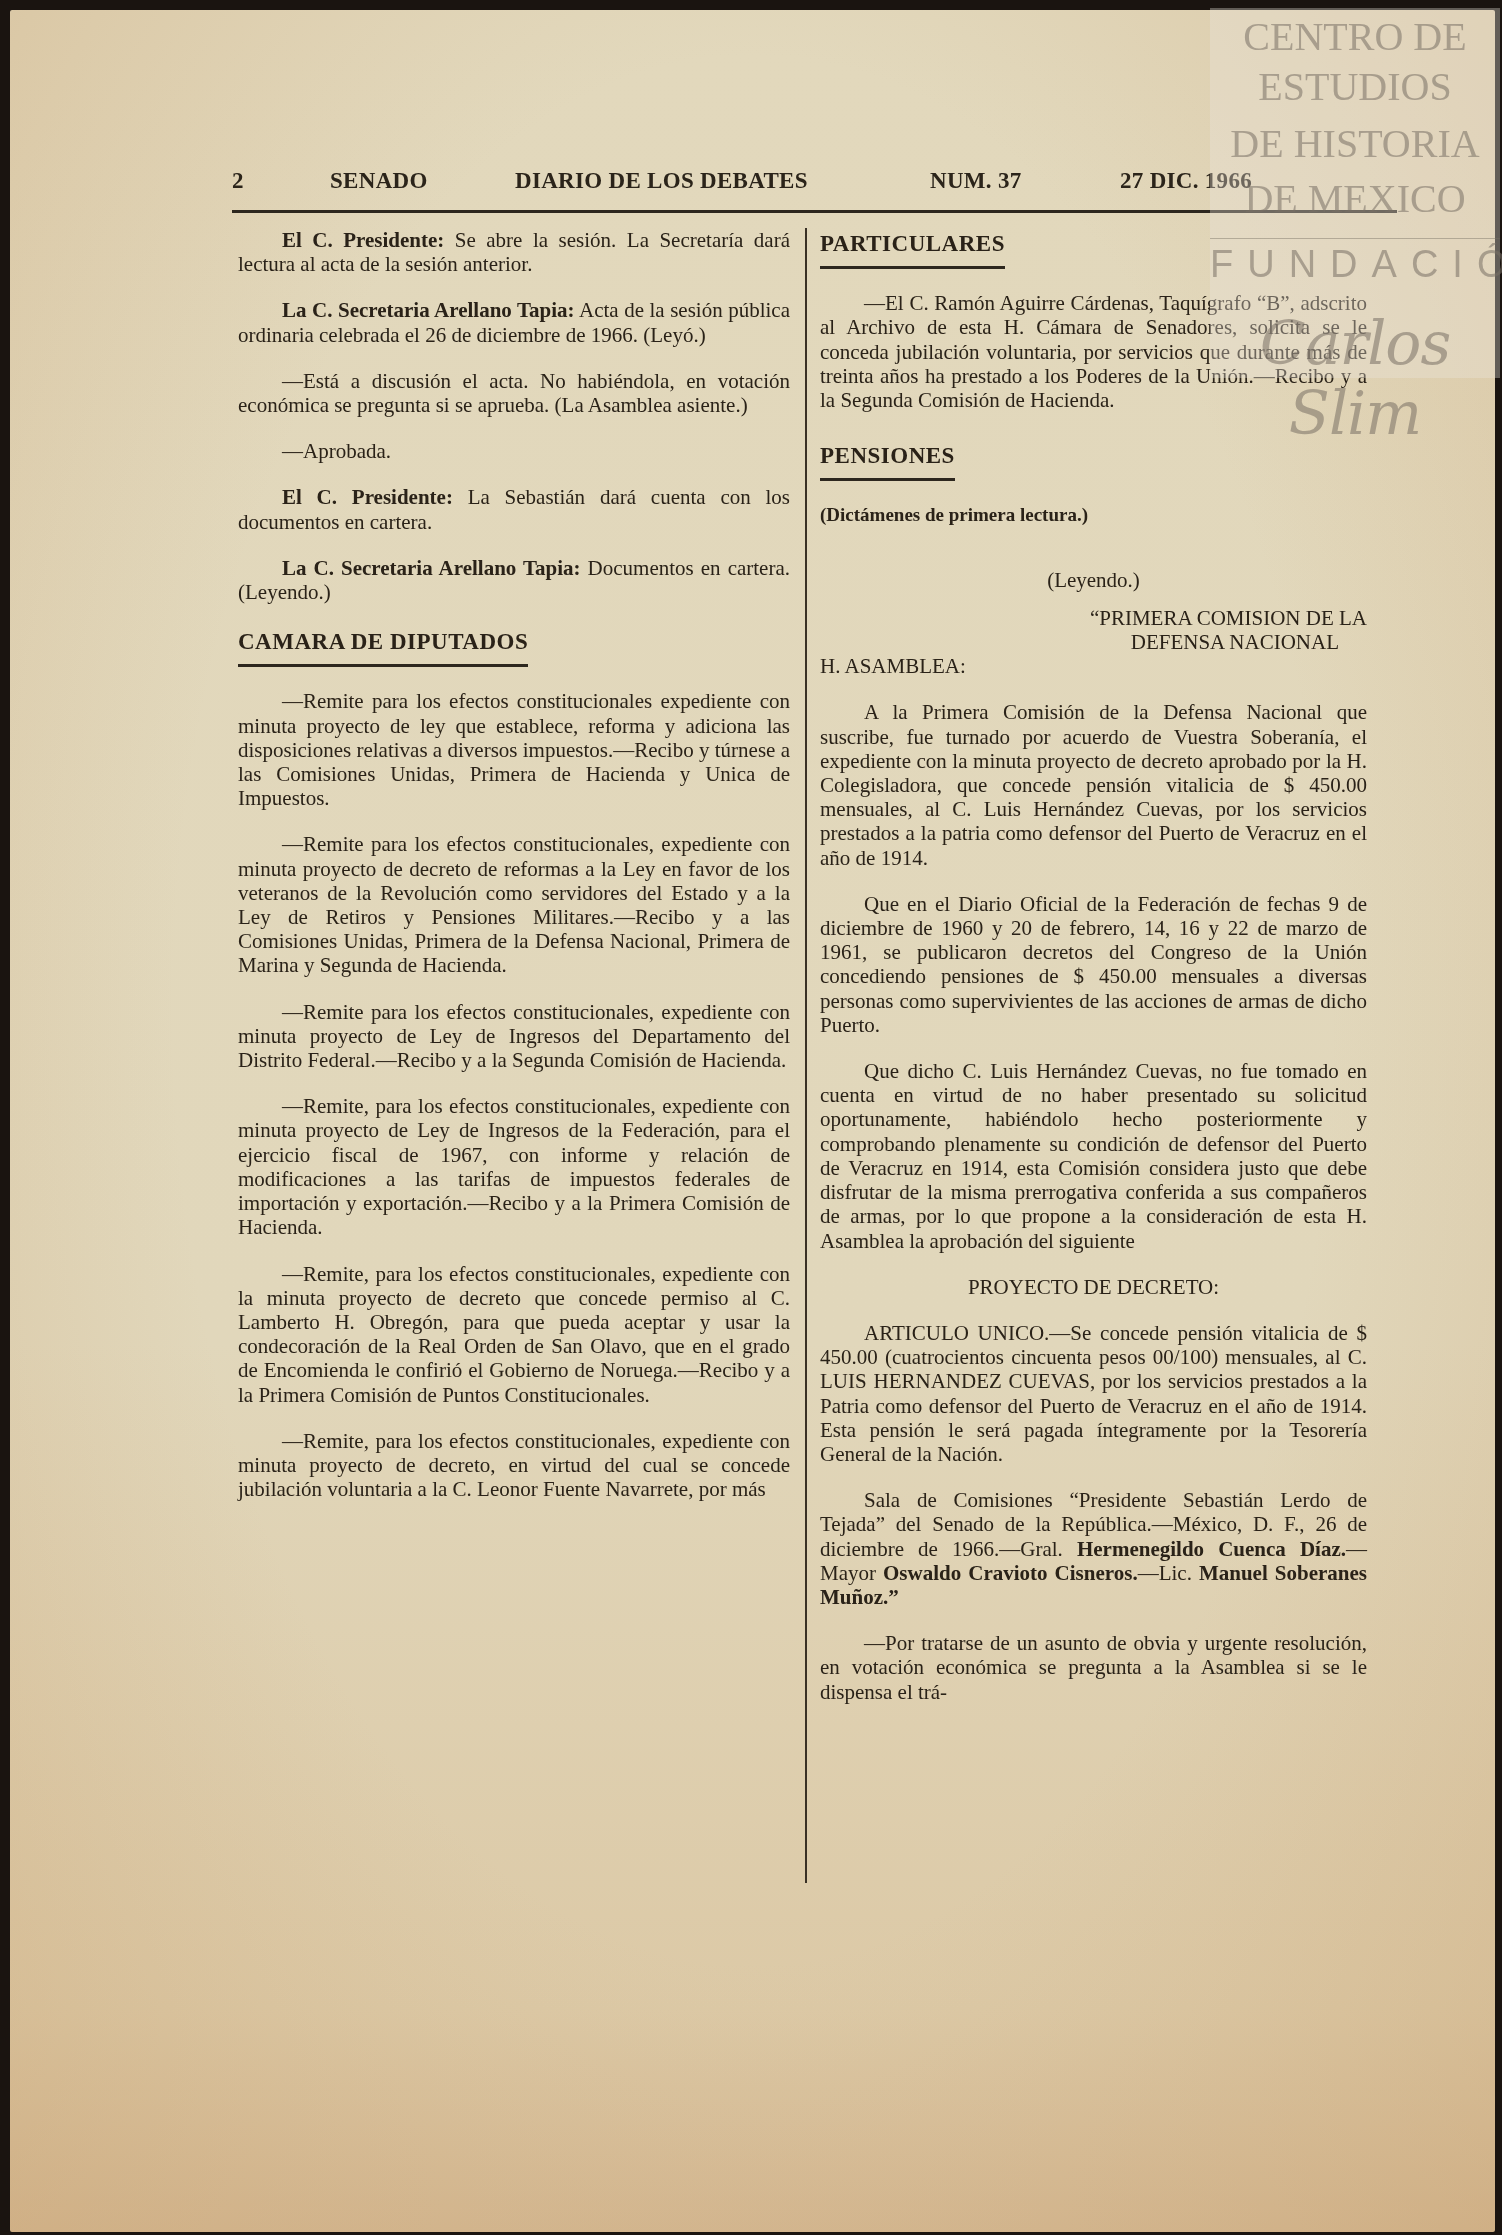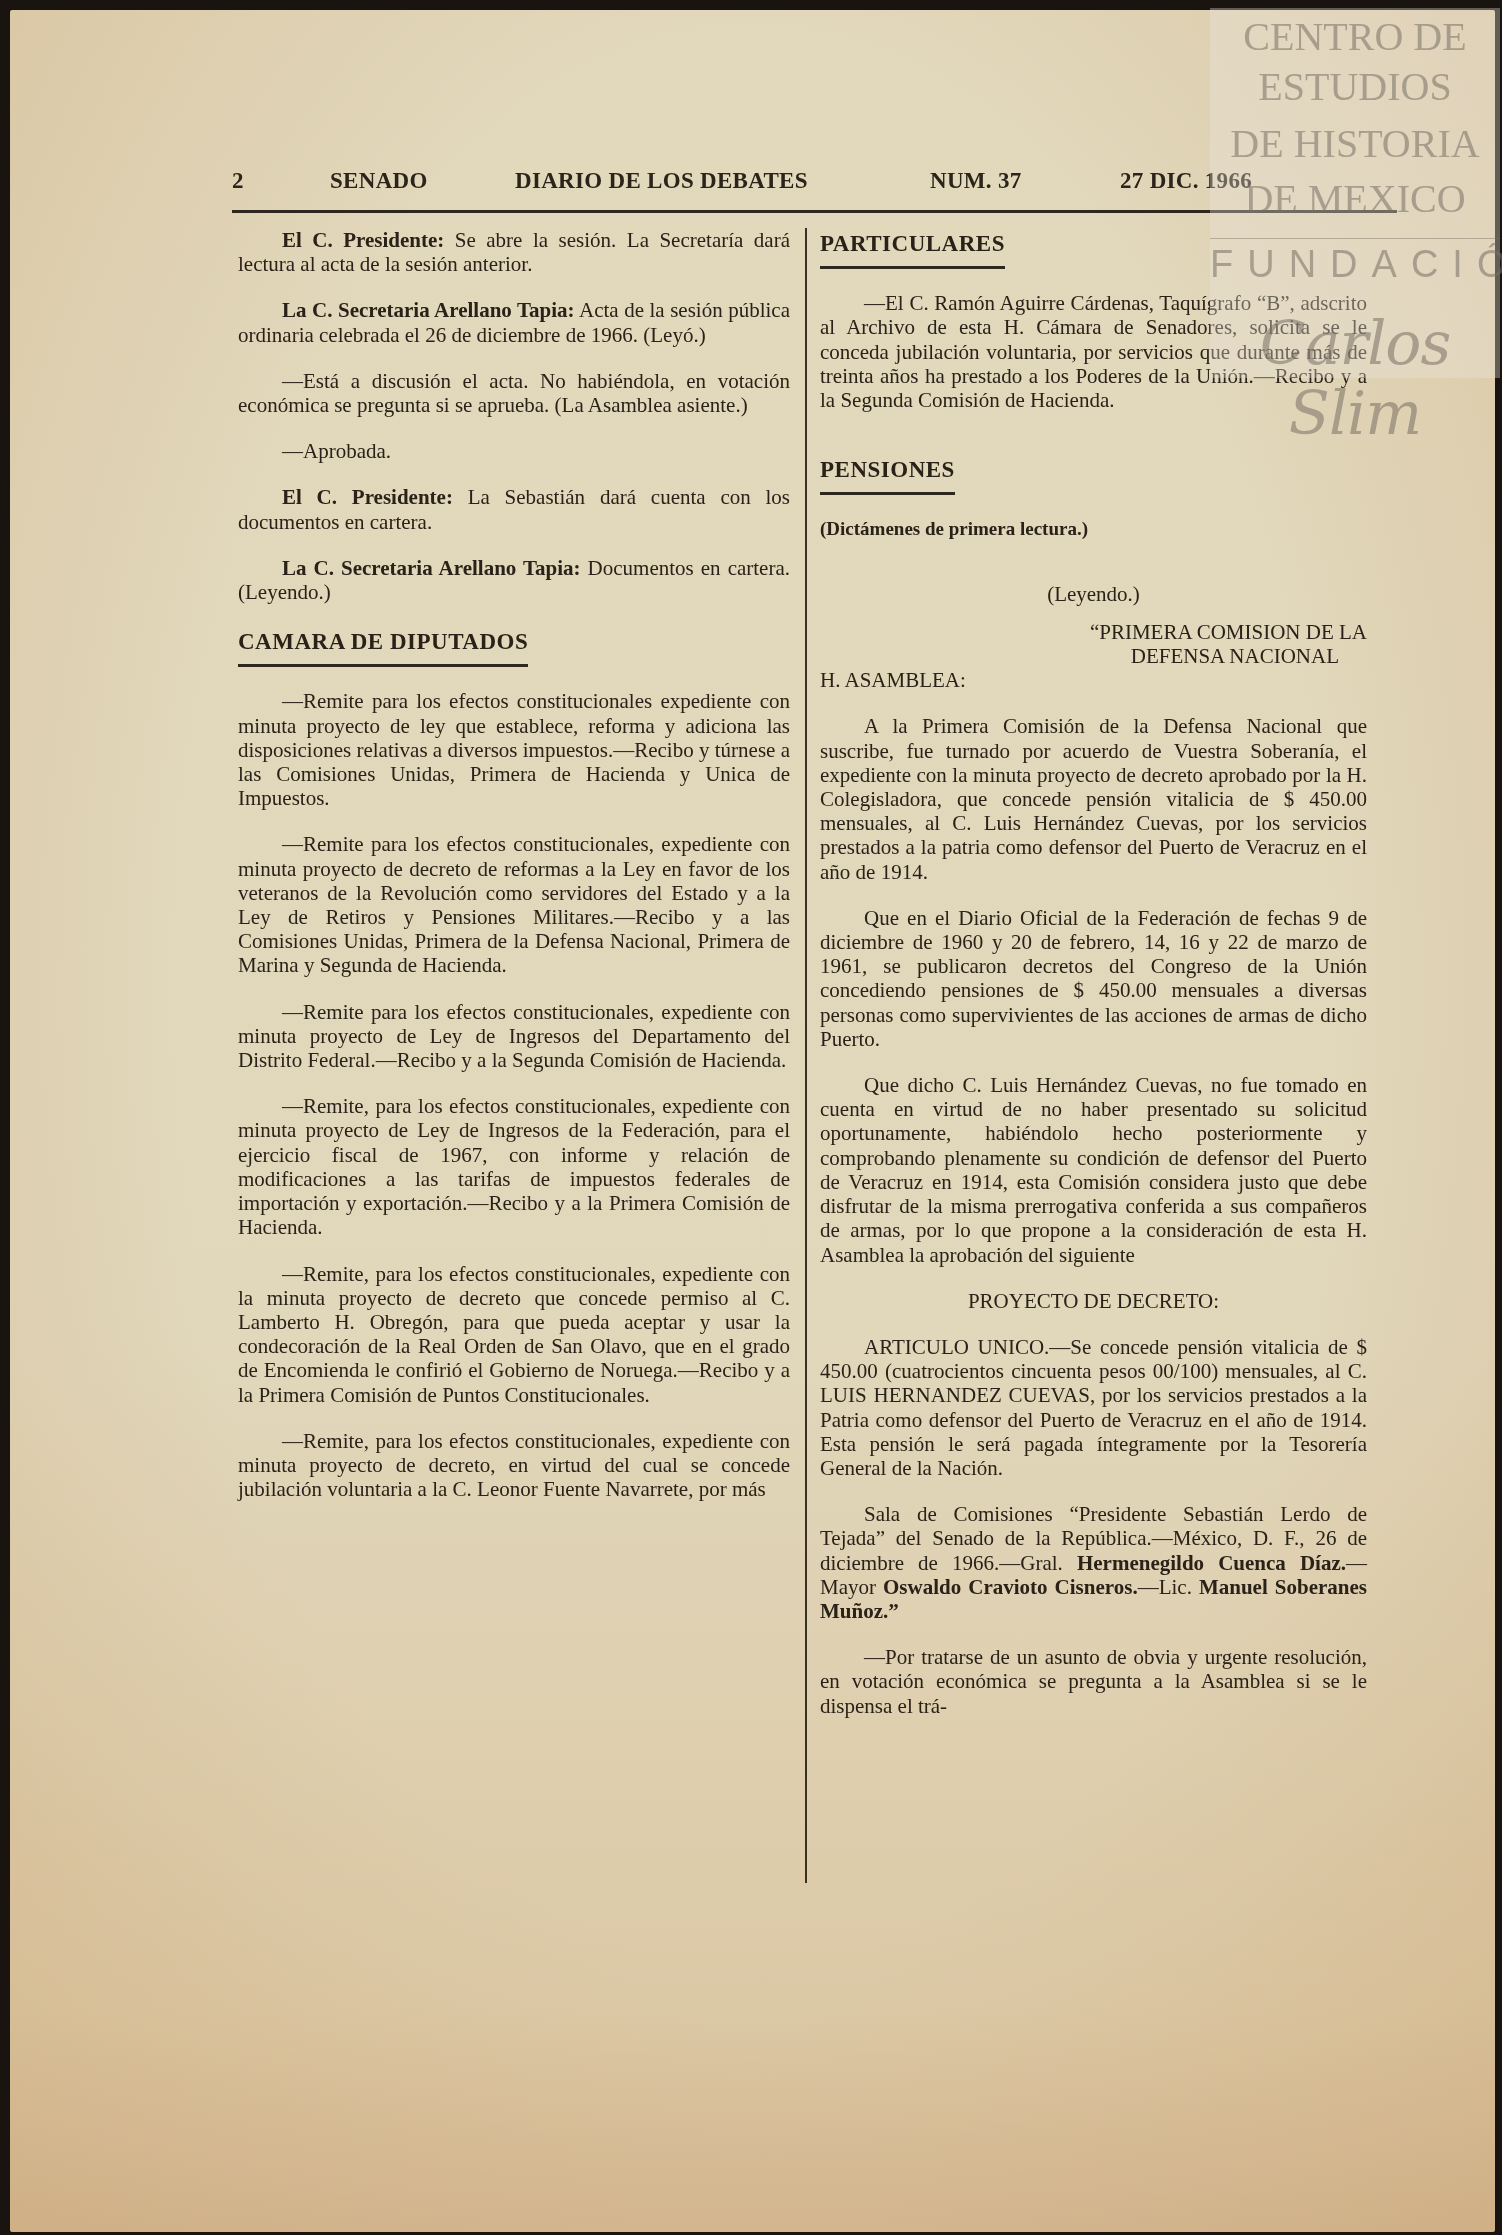--- a/index.html
+++ b/index.html
@@ -90,21 +90,21 @@
   <p class="indent">—Remite para los efectos constitucionales, expediente con minuta proyecto de decreto de reformas a la Ley en favor de los veteranos de la Revolución como servidores del Estado y a la Ley de Retiros y Pensiones Militares.—Recibo y a las Comisiones Unidas, Primera de la Defensa Nacional, Primera de Marina y Segunda de Hacienda.</p>
   <p class="indent">—Remite para los efectos constitucionales, expediente con minuta proyecto de Ley de Ingresos del Departamento del Distrito Federal.—Recibo y a la Segunda Comisión de Hacienda.</p>
   <p class="indent">—Remite, para los efectos constitucionales, expediente con minuta proyecto de Ley de Ingresos de la Federación, para el ejercicio fiscal de 1967, con informe y relación de modificaciones a las tarifas de impuestos federales de importación y exportación.—Recibo y a la Primera Comisión de Hacienda.</p>
   <p class="indent">—Remite, para los efectos constitucionales, expediente con la minuta proyecto de decreto que concede permiso al C. Lamberto H. Obregón, para que pueda aceptar y usar la condecoración de la Real Orden de San Olavo, que en el grado de Encomienda le confirió el Gobierno de Noruega.—Recibo y a la Primera Comisión de Puntos Constitucionales.</p>
   <p class="indent">—Remite, para los efectos constitucionales, expediente con minuta proyecto de decreto, en virtud del cual se concede jubilación voluntaria a la C. Leonor Fuente Navarrete, por más</p>
 </div>
 
 <div class="col right">
   <div class="section-head">PARTICULARES</div>
   <p class="indent">—El C. Ramón Aguirre Cárdenas, Taquígrafo “B”, adscrito al Archivo de esta H. Cámara de Senadores, solicita se le conceda jubilación voluntaria, por servicios que durante más de treinta años ha prestado a los Poderes de la Unión.—Recibo y a la Segunda Comisión de Hacienda.</p>
-  <div class="section-head" style="margin-top:24px;">PENSIONES</div>
+  <div class="section-head" style="margin-top:10px;">PENSIONES</div>
   <p class="small-bold" style="">(Dictámenes de primera lectura.)</p>
   <p class="center" style="margin-bottom:14px;margin-top:40px;">(Leyendo.)</p>
   <p class="right-align" style="margin:0;">“PRIMERA COMISION DE LA</p>
   <p class="right-align" style="margin:0 28px 0 0;">DEFENSA NACIONAL</p>
   <p>H. ASAMBLEA:</p>
   <p class="indent">A la Primera Comisión de la Defensa Nacional que suscribe, fue turnado por acuerdo de Vuestra Soberanía, el expediente con la minuta proyecto de decreto aprobado por la H. Colegisladora, que concede pensión vitalicia de $ 450.00 mensuales, al C. Luis Hernández Cuevas, por los servicios prestados a la patria como defensor del Puerto de Veracruz en el año de 1914.</p>
   <p class="indent">Que en el Diario Oficial de la Federación de fechas 9 de diciembre de 1960 y 20 de febrero, 14, 16 y 22 de marzo de 1961, se publicaron decretos del Congreso de la Unión concediendo pensiones de $ 450.00 mensuales a diversas personas como supervivientes de las acciones de armas de dicho Puerto.</p>
   <p class="indent" style="font-weight:500;">Que dicho C. Luis Hernández Cuevas, no fue tomado en cuenta en virtud de no haber presentado su solicitud oportunamente, habiéndolo hecho posteriormente y comprobando plenamente su condición de defensor del Puerto de Veracruz en 1914, esta Comisión considera justo que debe disfrutar de la misma prerrogativa conferida a sus compañeros de armas, por lo que propone a la consideración de esta H. Asamblea la aprobación del siguiente</p>
   <p class="center">PROYECTO DE DECRETO:</p>
   <p class="indent">ARTICULO UNICO.—Se concede pensión vitalicia de $ 450.00 (cuatrocientos cincuenta pesos 00/100) mensuales, al C. LUIS HERNANDEZ CUEVAS, por los servicios prestados a la Patria como defensor del Puerto de Veracruz en el año de 1914. Esta pensión le será pagada íntegramente por la Tesorería General de la Nación.</p>

